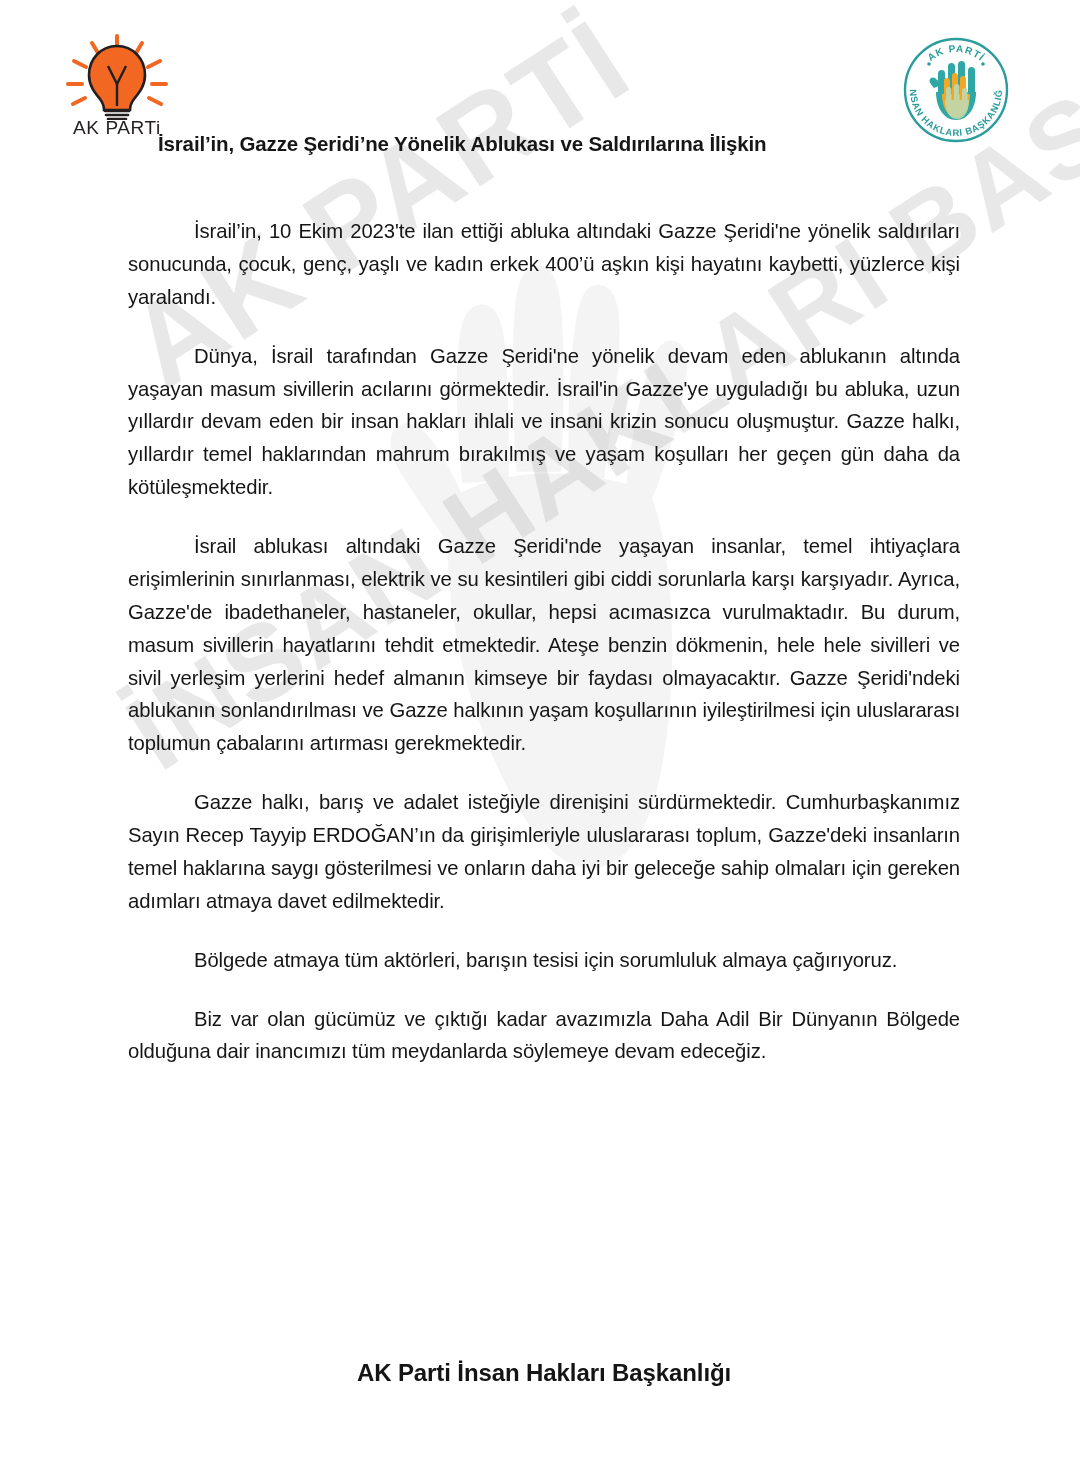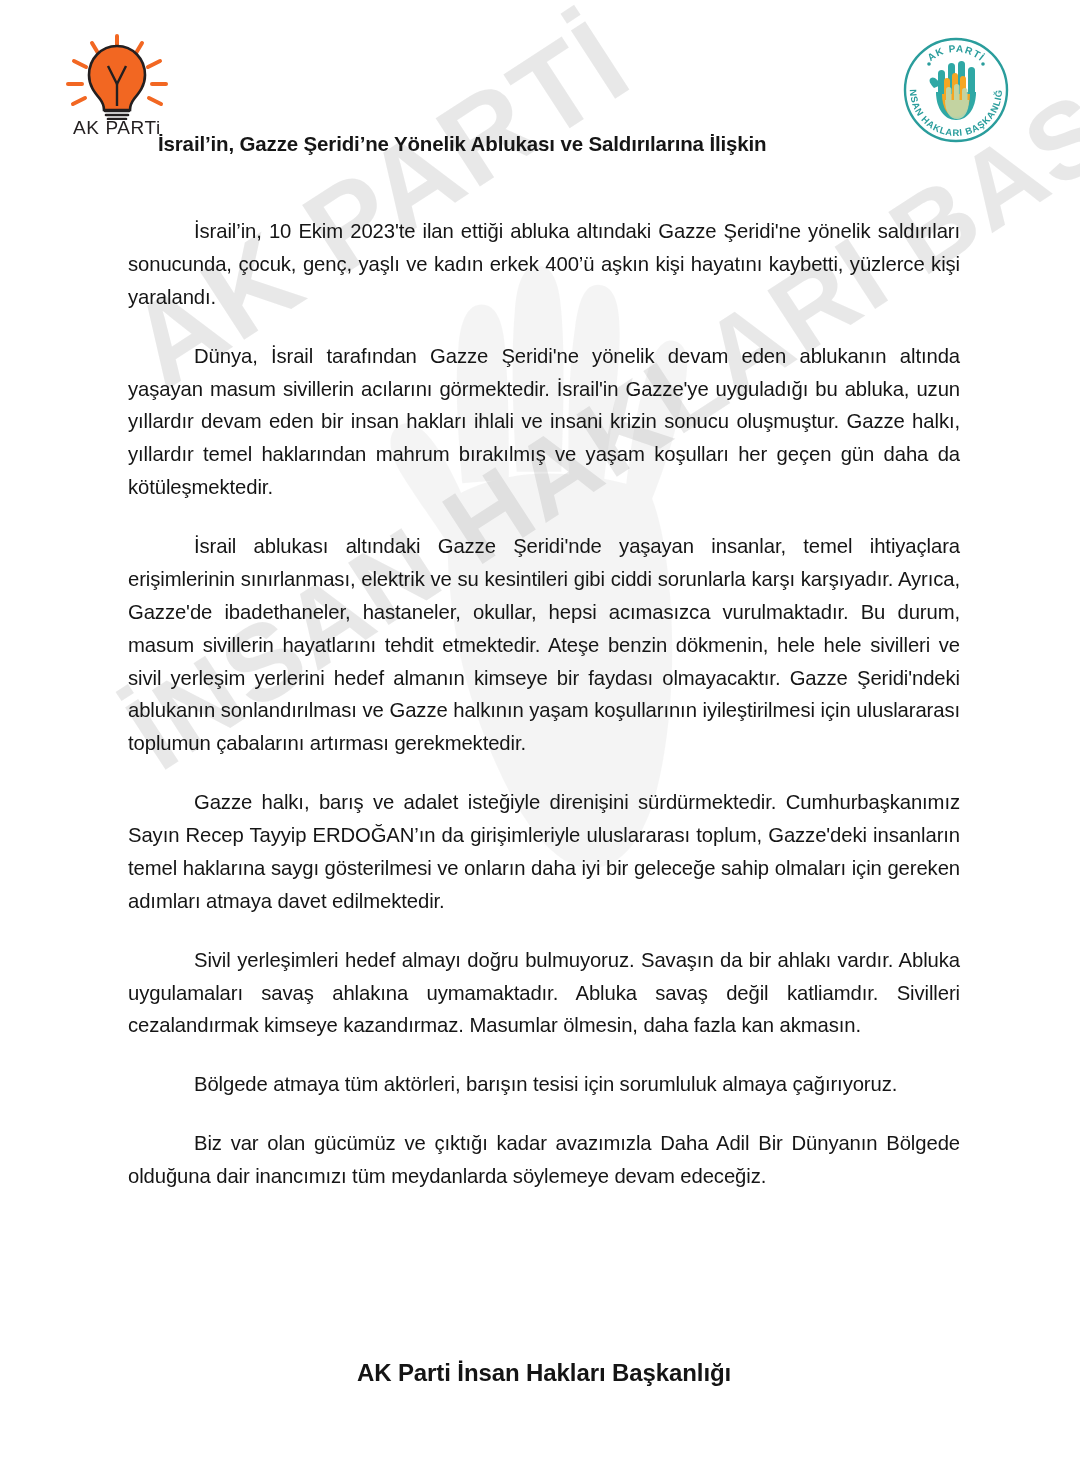--- a/index.html
+++ b/index.html
@@ -225,21 +225,20 @@
 
     <div class="doc-title">
       <div>İsrail’in, Gazze Şeridi’ne Yönelik Ablukası ve Saldırılarına İlişkin</div>
     </div>
 
     <div class="body-text">
       <p class="para">İsrail’in, 10 Ekim 2023'te ilan ettiği abluka altındaki Gazze Şeridi'ne yönelik saldırıları sonucunda, çocuk, genç, yaşlı ve kadın erkek 400’ü aşkın kişi hayatını kaybetti, yüzlerce kişi yaralandı.</p>
       <p class="para">Dünya, İsrail tarafından Gazze Şeridi'ne yönelik devam eden ablukanın altında yaşayan masum sivillerin acılarını görmektedir. İsrail'in Gazze'ye uyguladığı bu abluka, uzun yıllardır devam eden bir insan hakları ihlali ve insani krizin sonucu oluşmuştur. Gazze halkı, yıllardır temel haklarından mahrum bırakılmış ve yaşam koşulları her geçen gün daha da kötüleşmektedir.</p>
       <p class="para">İsrail ablukası altındaki Gazze Şeridi'nde yaşayan insanlar, temel ihtiyaçlara erişimlerinin sınırlanması, elektrik ve su kesintileri gibi ciddi sorunlarla karşı karşıyadır. Ayrıca, Gazze'de ibadethaneler, hastaneler, okullar, hepsi acımasızca vurulmaktadır. Bu durum, masum sivillerin hayatlarını tehdit etmektedir. Ateşe benzin dökmenin, hele hele sivilleri ve sivil yerleşim yerlerini hedef almanın kimseye bir faydası olmayacaktır. Gazze Şeridi'ndeki ablukanın sonlandırılması ve Gazze halkının yaşam koşullarının iyileştirilmesi için uluslararası toplumun çabalarını artırması gerekmektedir.</p>
       <p class="para">Gazze halkı, barış ve adalet isteğiyle direnişini sürdürmektedir. Cumhurbaşkanımız Sayın Recep Tayyip ERDOĞAN’ın da girişimleriyle uluslararası toplum, Gazze'deki insanların temel haklarına saygı gösterilmesi ve onların daha iyi bir geleceğe sahip olmaları için gereken adımları atmaya davet edilmektedir.</p>
-      <p class="para">Sivil yerleşimleri hedef almayı doğru bulmuyoruz. Savaşın da bir ahlakı vardır. Abluka uygulamaları savaş ahlakına uymamaktadır. Abluka savaş değil katliamdır. Sivilleri cezalandırmak kimseye kazandırmaz. Masumlar ölmesin, daha fazla kan akmasın.</p>
       <p class="para">Bölgede atmaya tüm aktörleri, barışın tesisi için sorumluluk almaya çağırıyoruz.</p>
       <p class="para">Biz var olan gücümüz ve çıktığı kadar avazımızla Daha Adil Bir Dünyanın Bölgede olduğuna dair inancımızı tüm meydanlarda söylemeye devam edeceğiz.</p>
     </div>
 
     <div class="signature">AK Parti İnsan Hakları Başkanlığı</div>
 
   </div>
 </div>
 
 </body></html>

